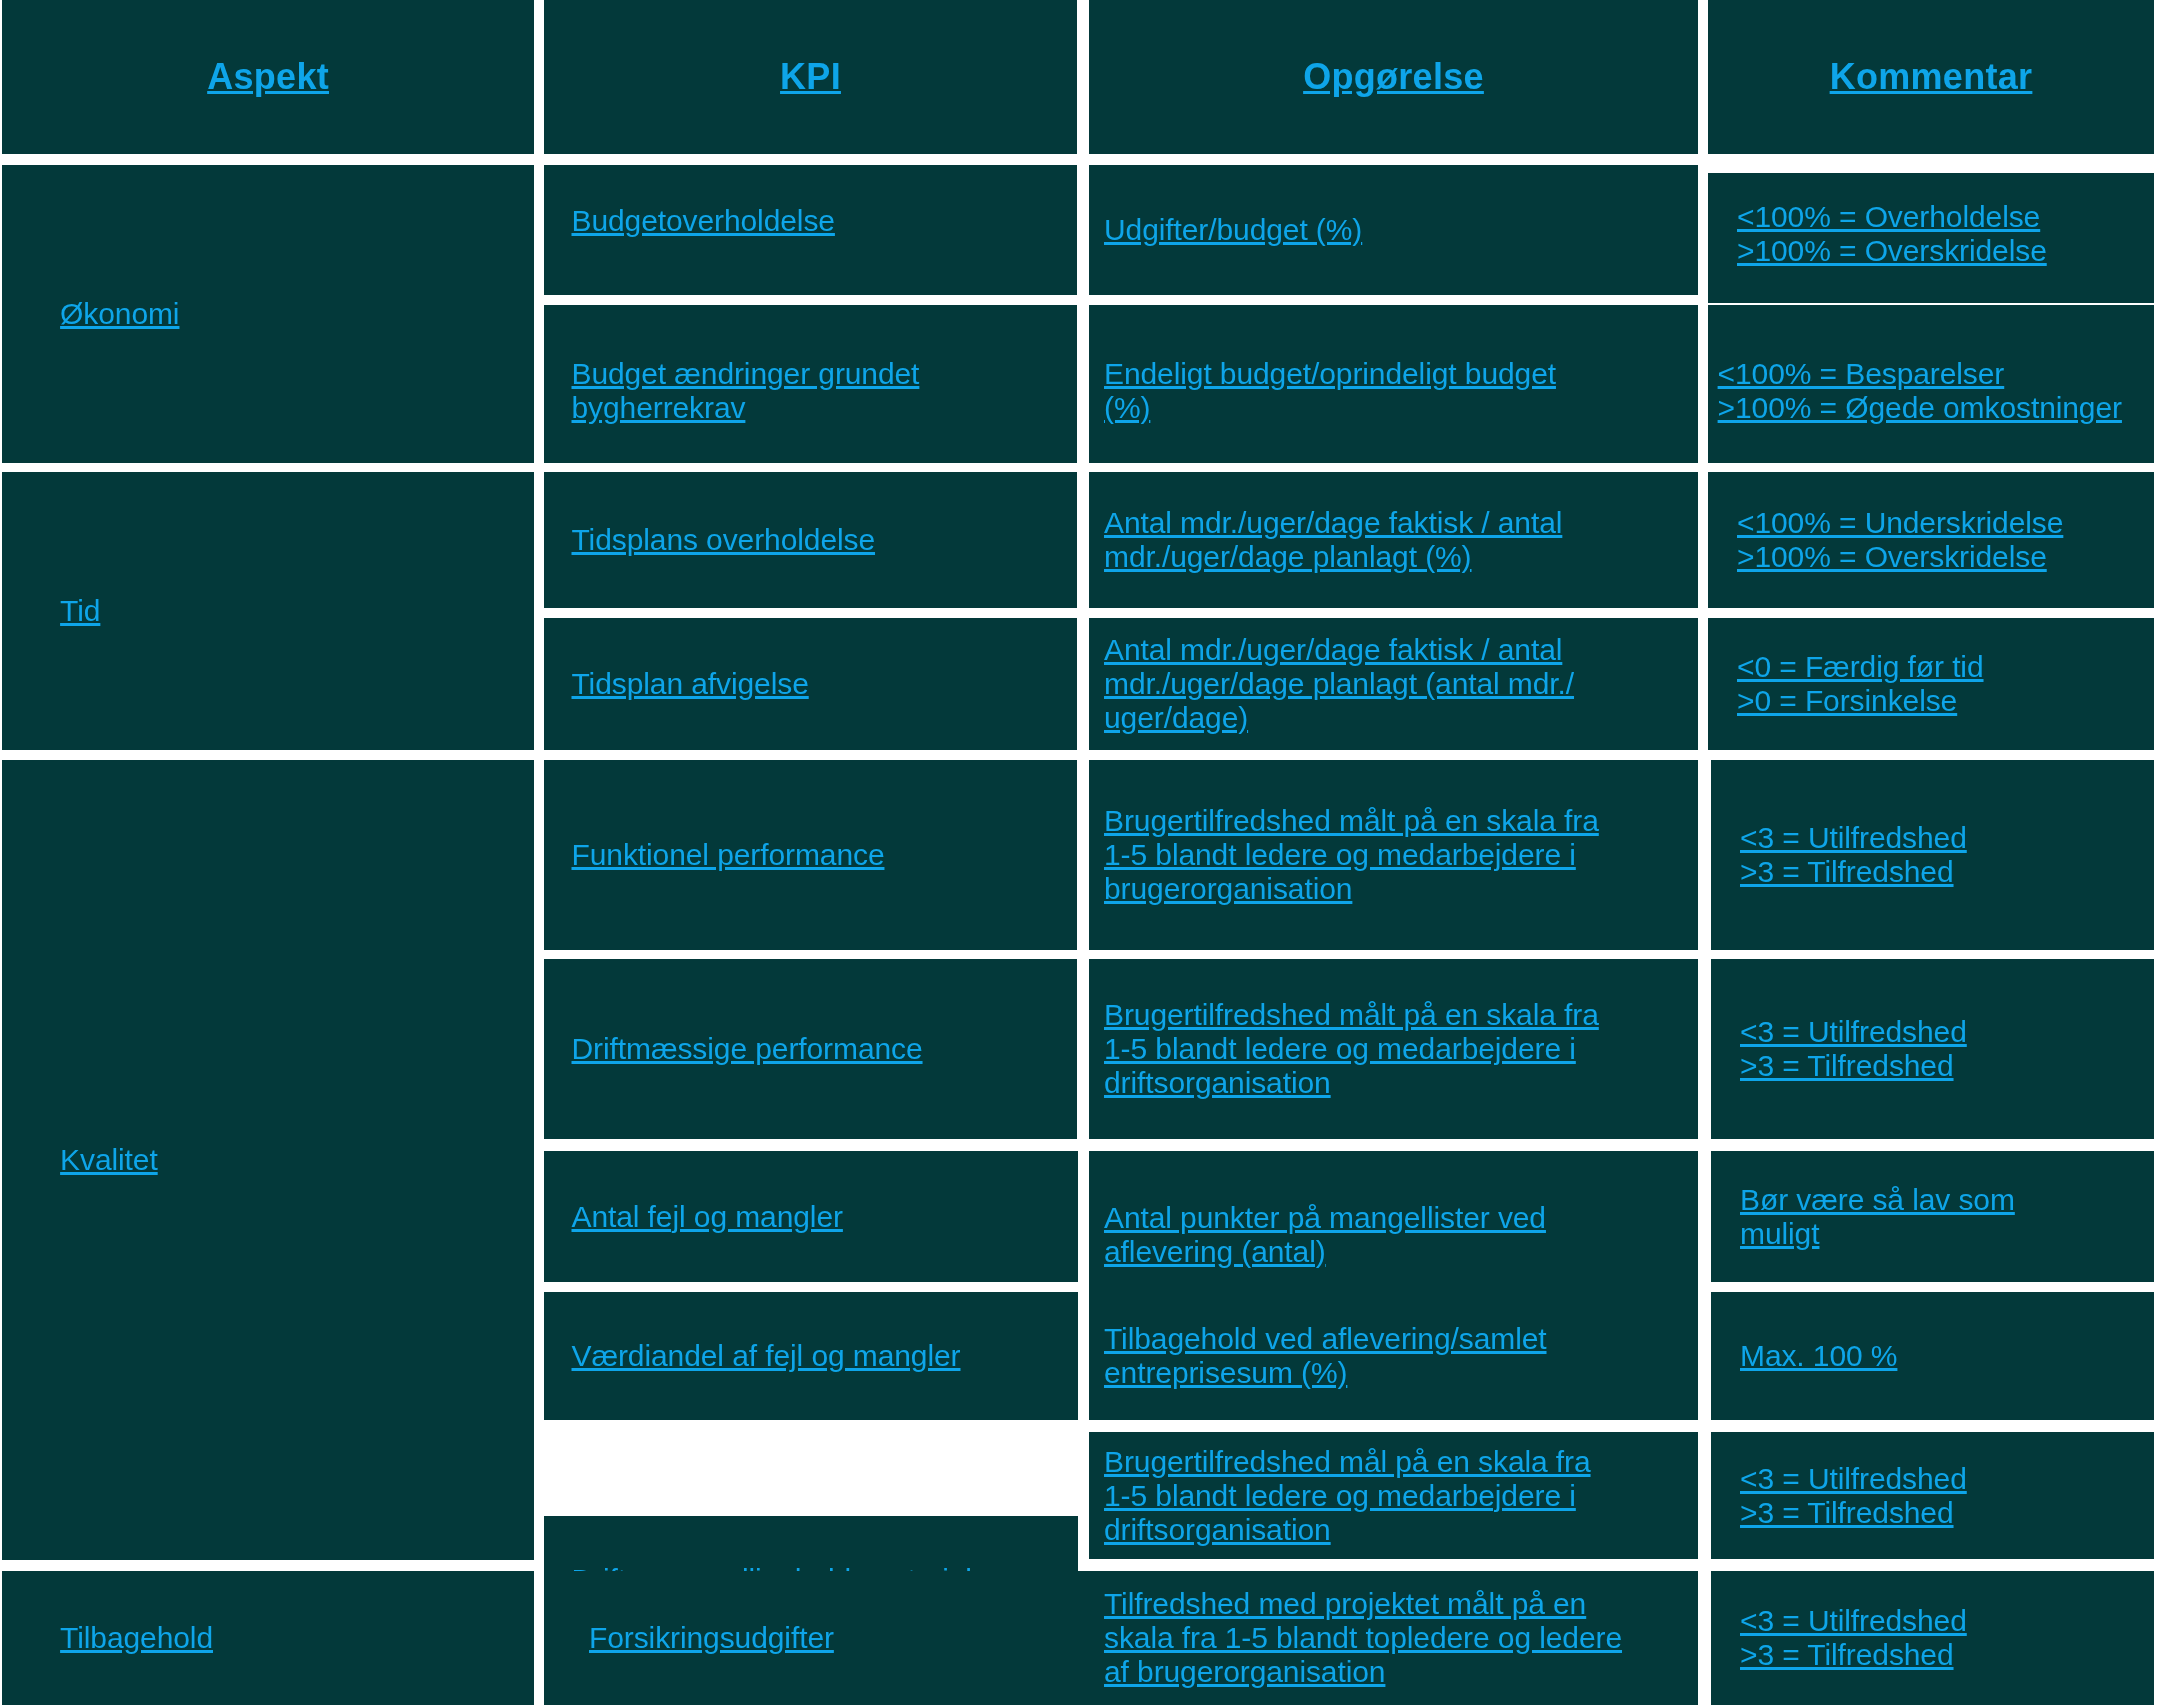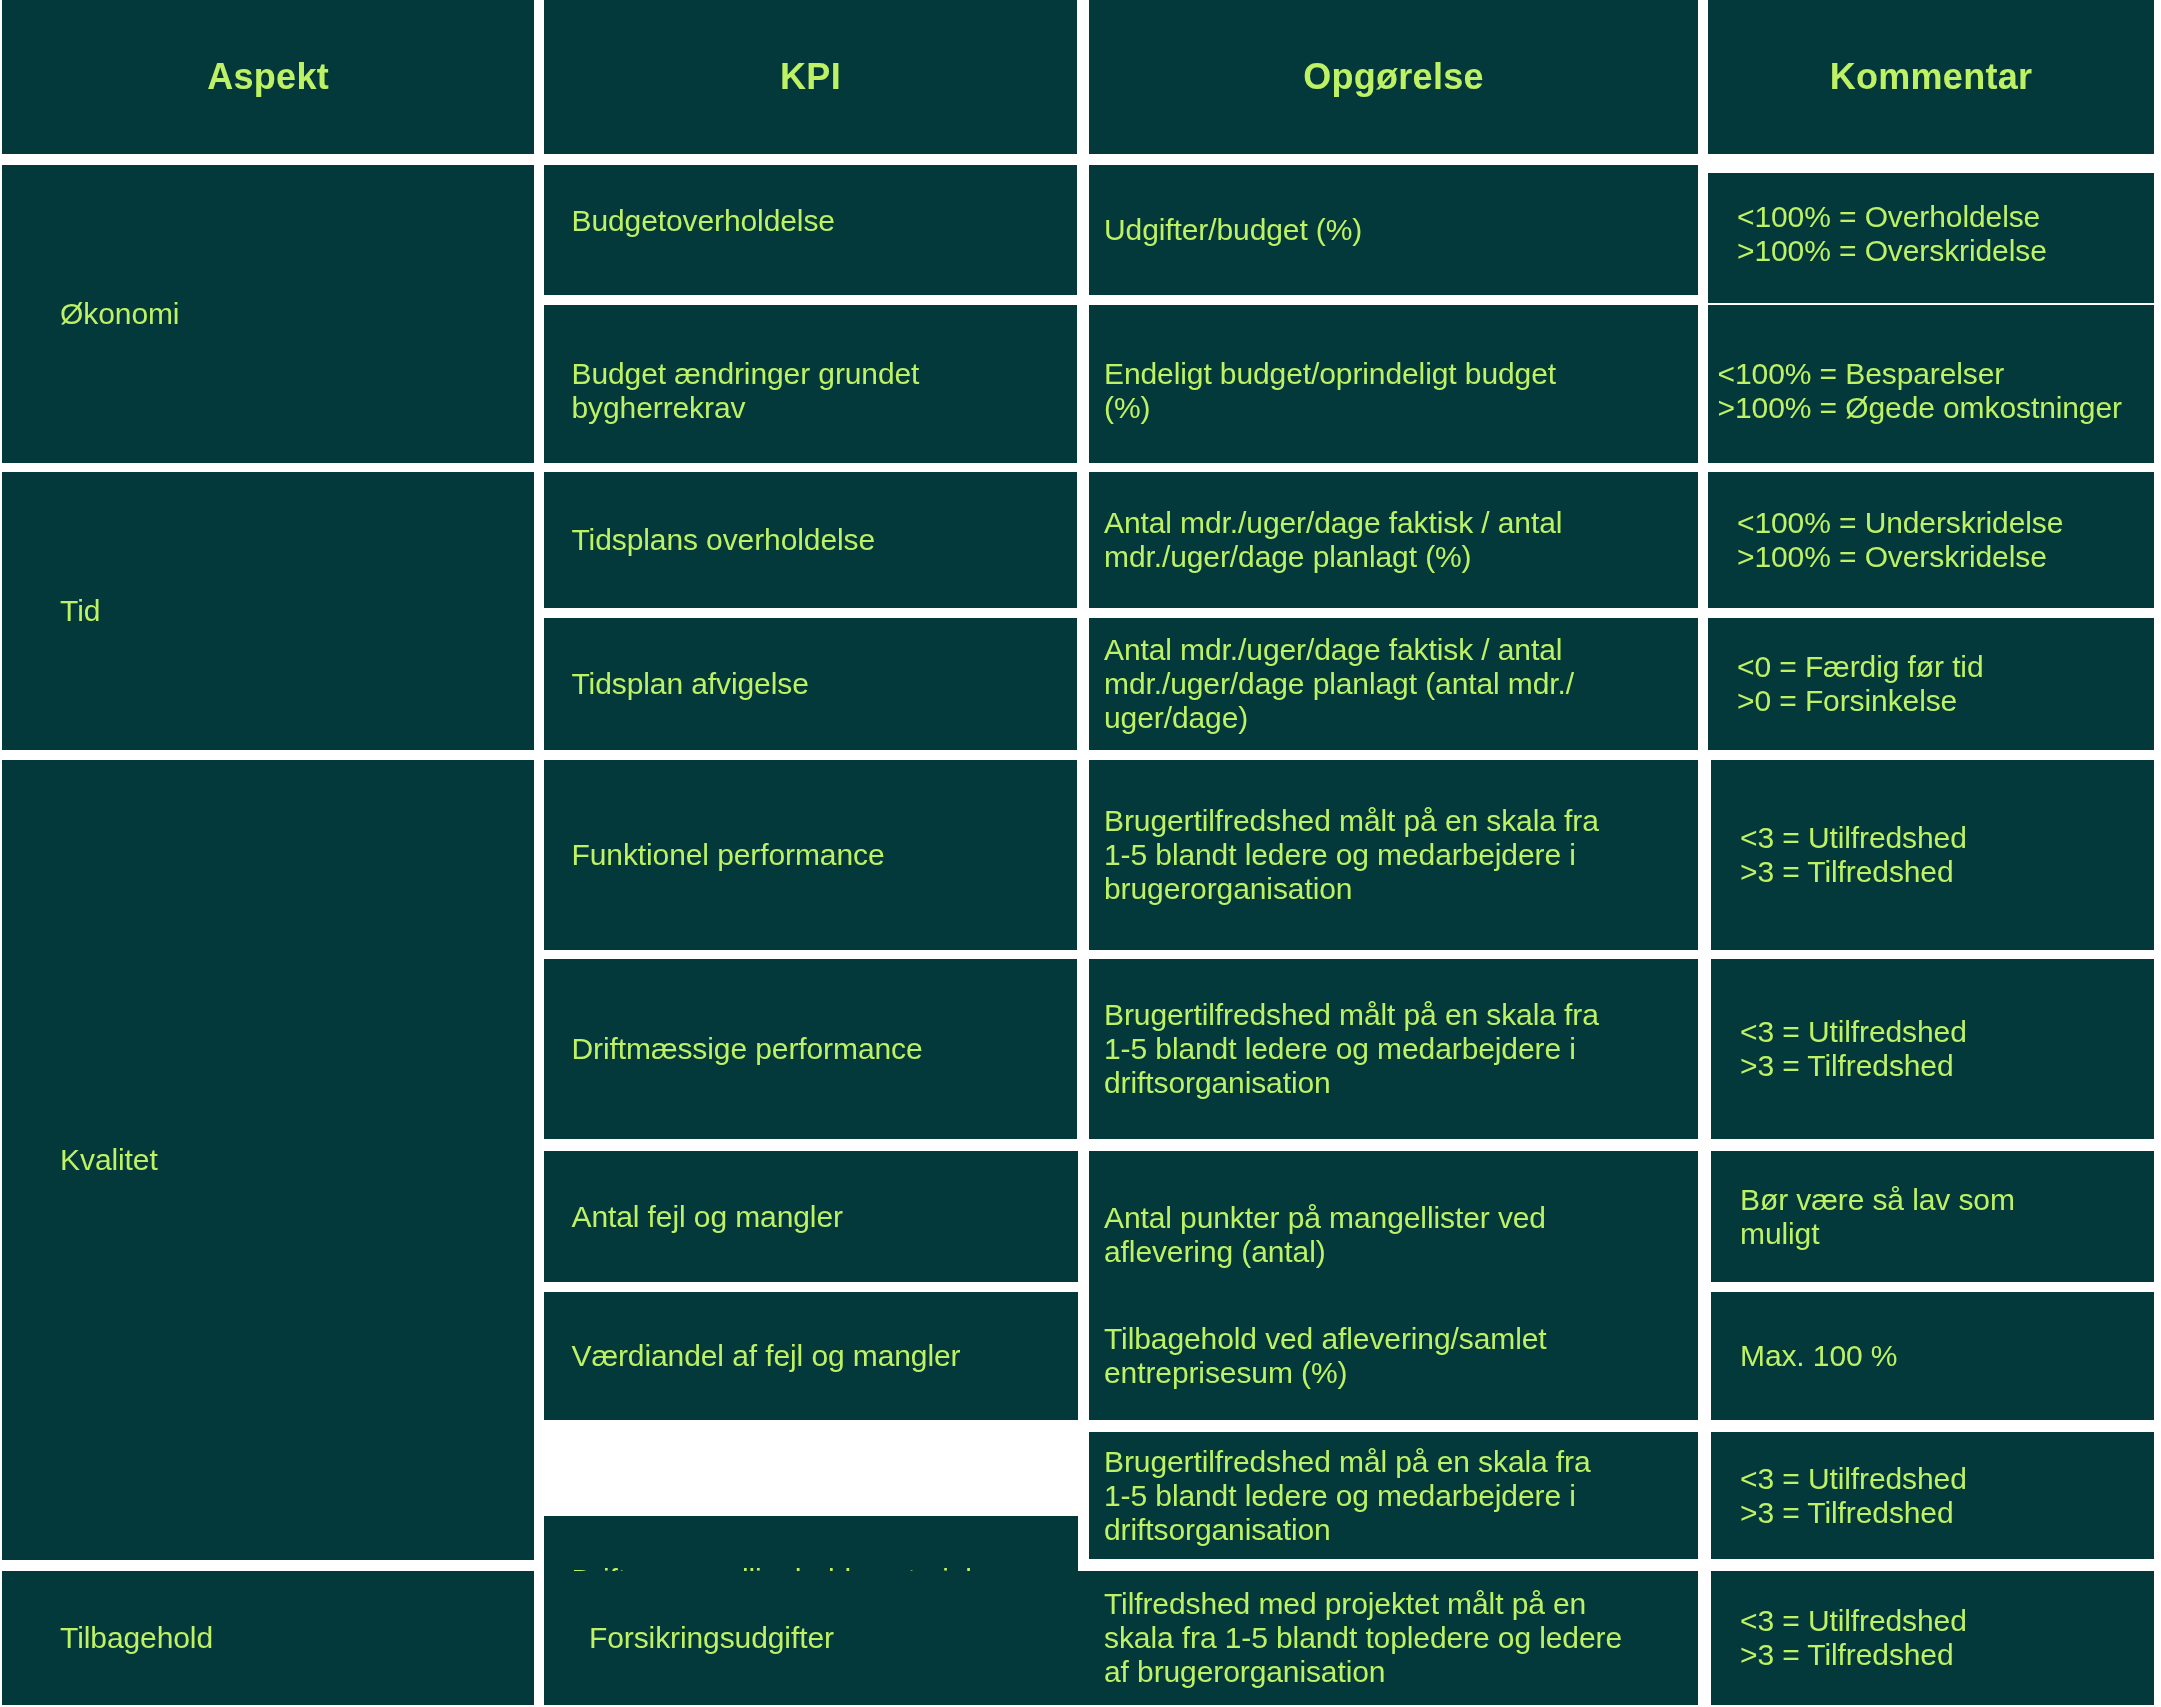--- a/index.html
+++ b/index.html
@@ -17,26 +17,27 @@
     .table {
       position: absolute;
       left: 0; top: 0;
       width: 2161px;
       height: 1708px;
     }
     .cell {
       position: absolute;
       box-sizing: border-box;
       background: #03393A;
-      color: #bef264;
+      color: #0ea5e9;
       display: flex;
       align-items: center;
       font-size: 30px;
       line-height: 34px;
       letter-spacing: -0.1px;
+      text-decoration: underline;
     }
     .cell .txt { white-space: pre-line; }
     .head {
       justify-content: center;
       font-weight: bold;
       font-size: 36px;
       letter-spacing: 0.3px;
     }
     .aspect { padding-left: 58px; }
     .kpi { padding-left: 27.5px; padding-right: 16px; }

